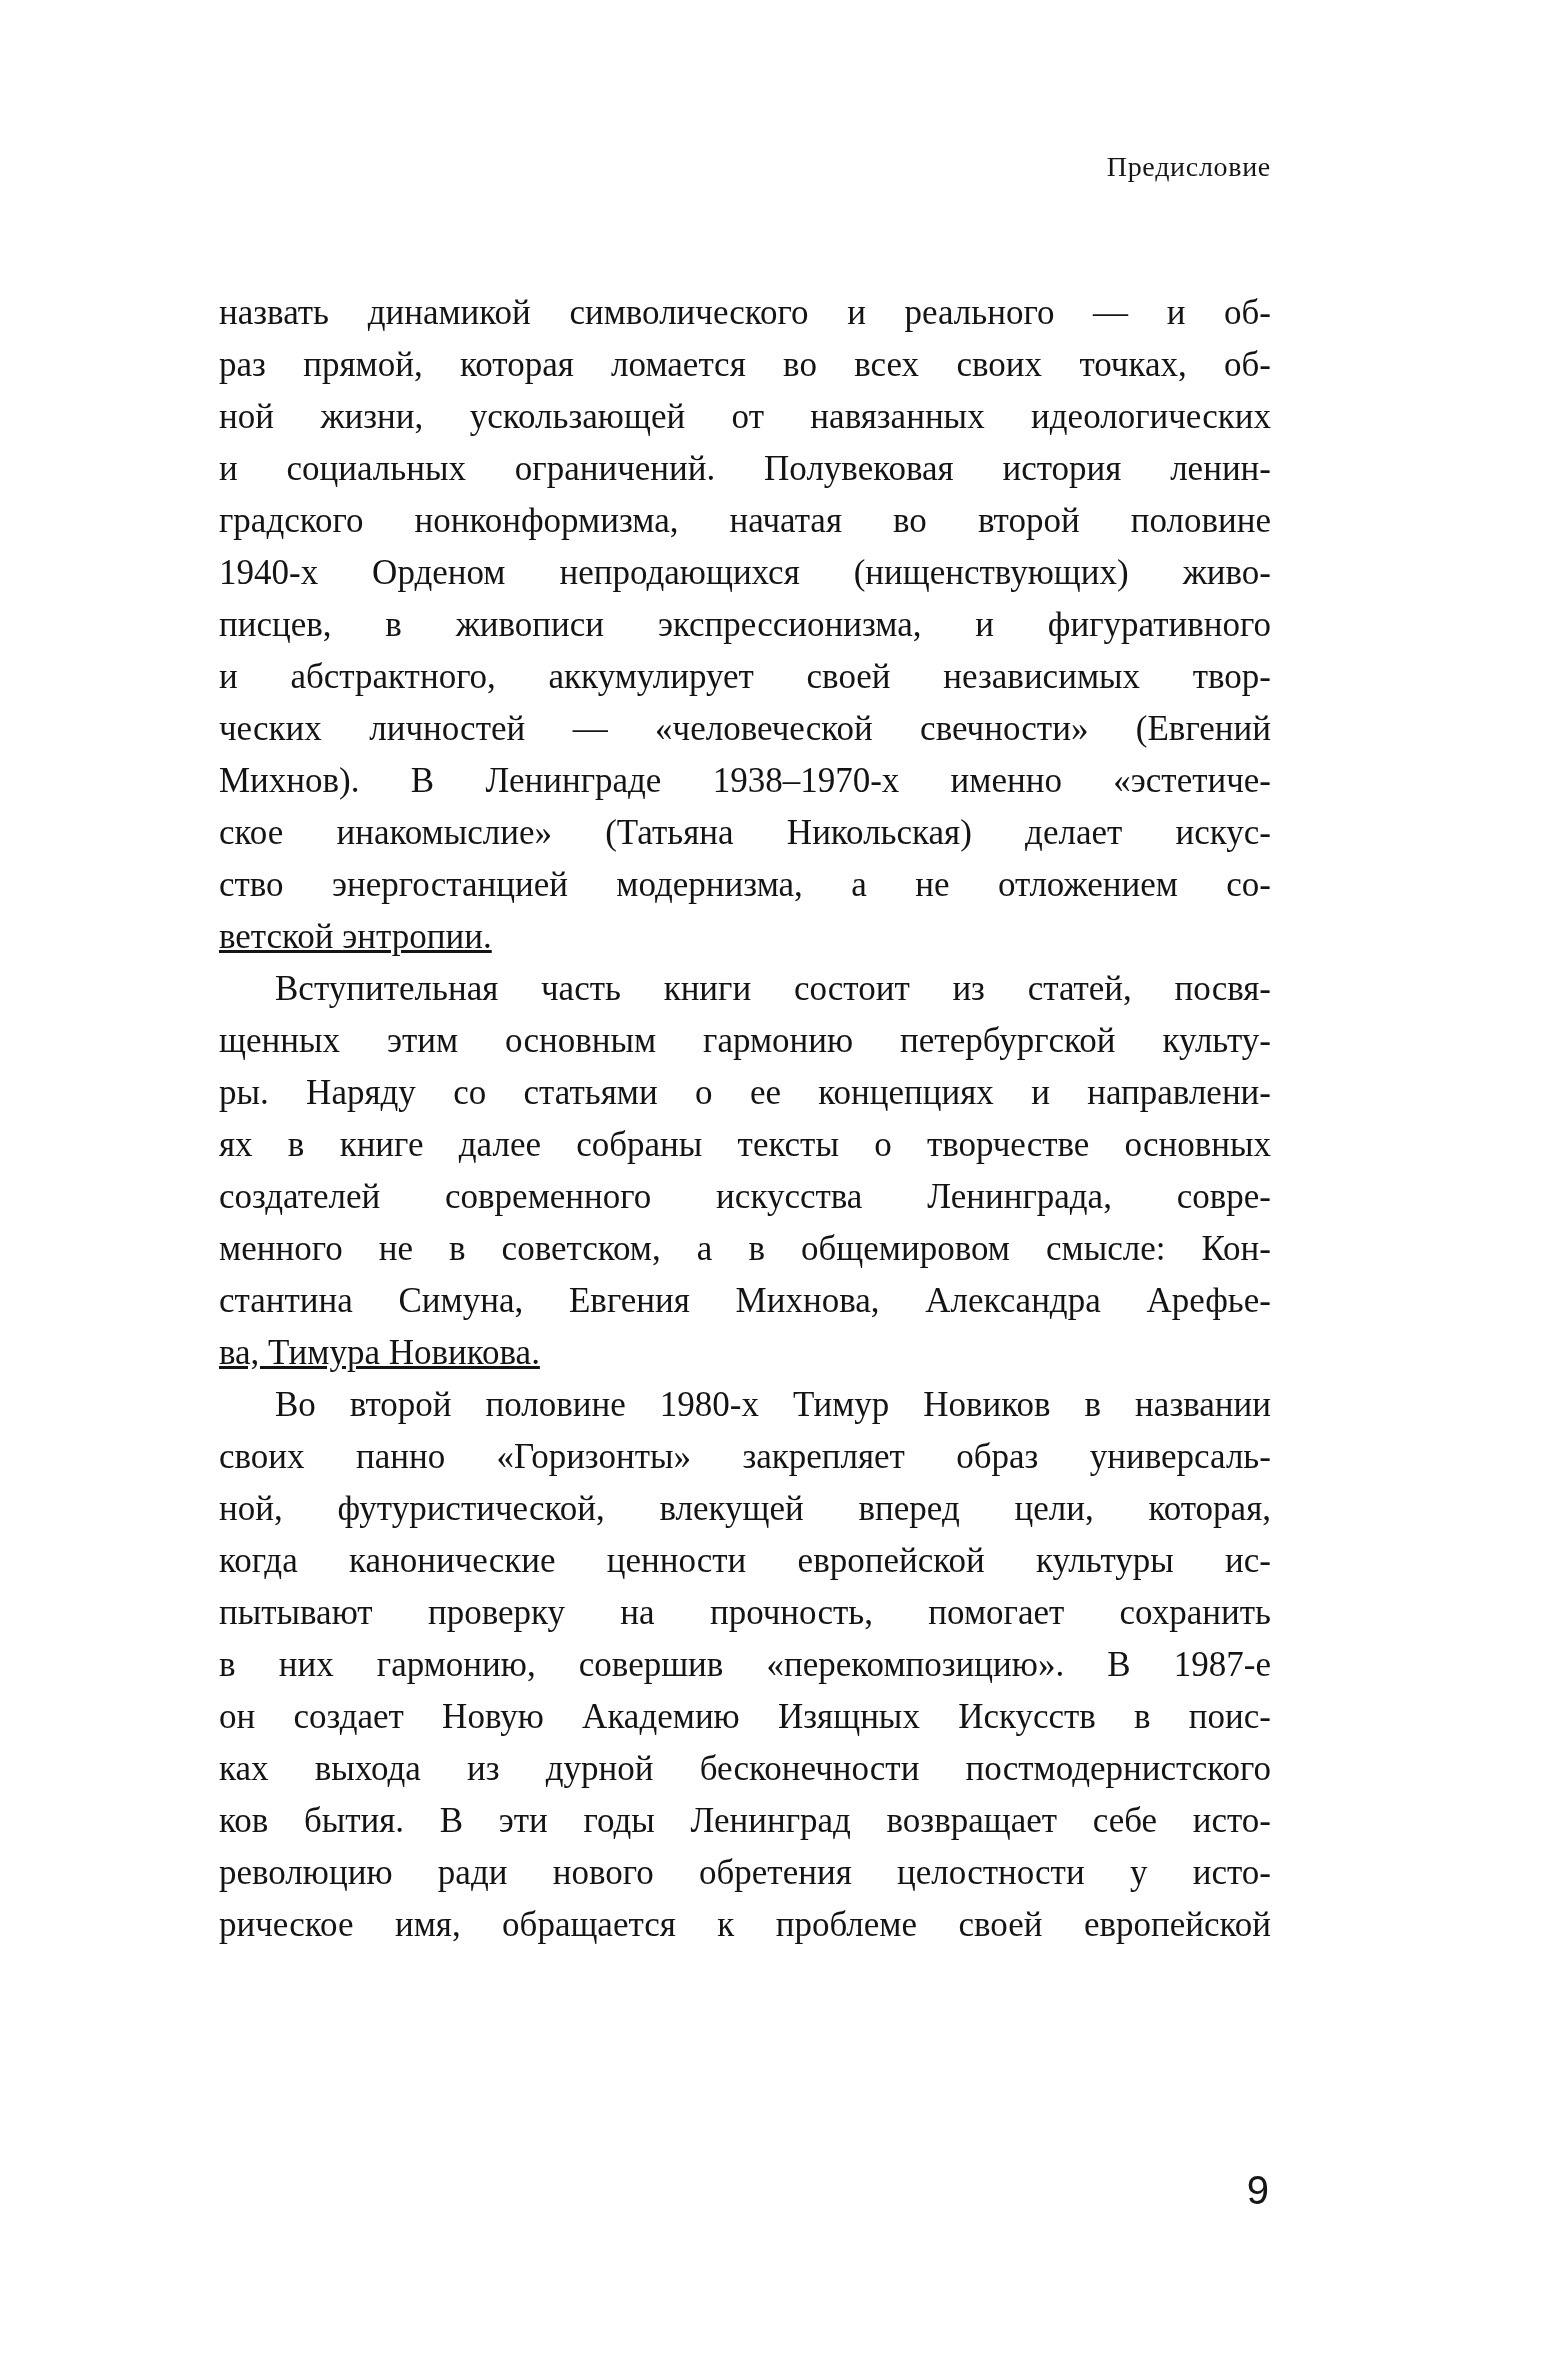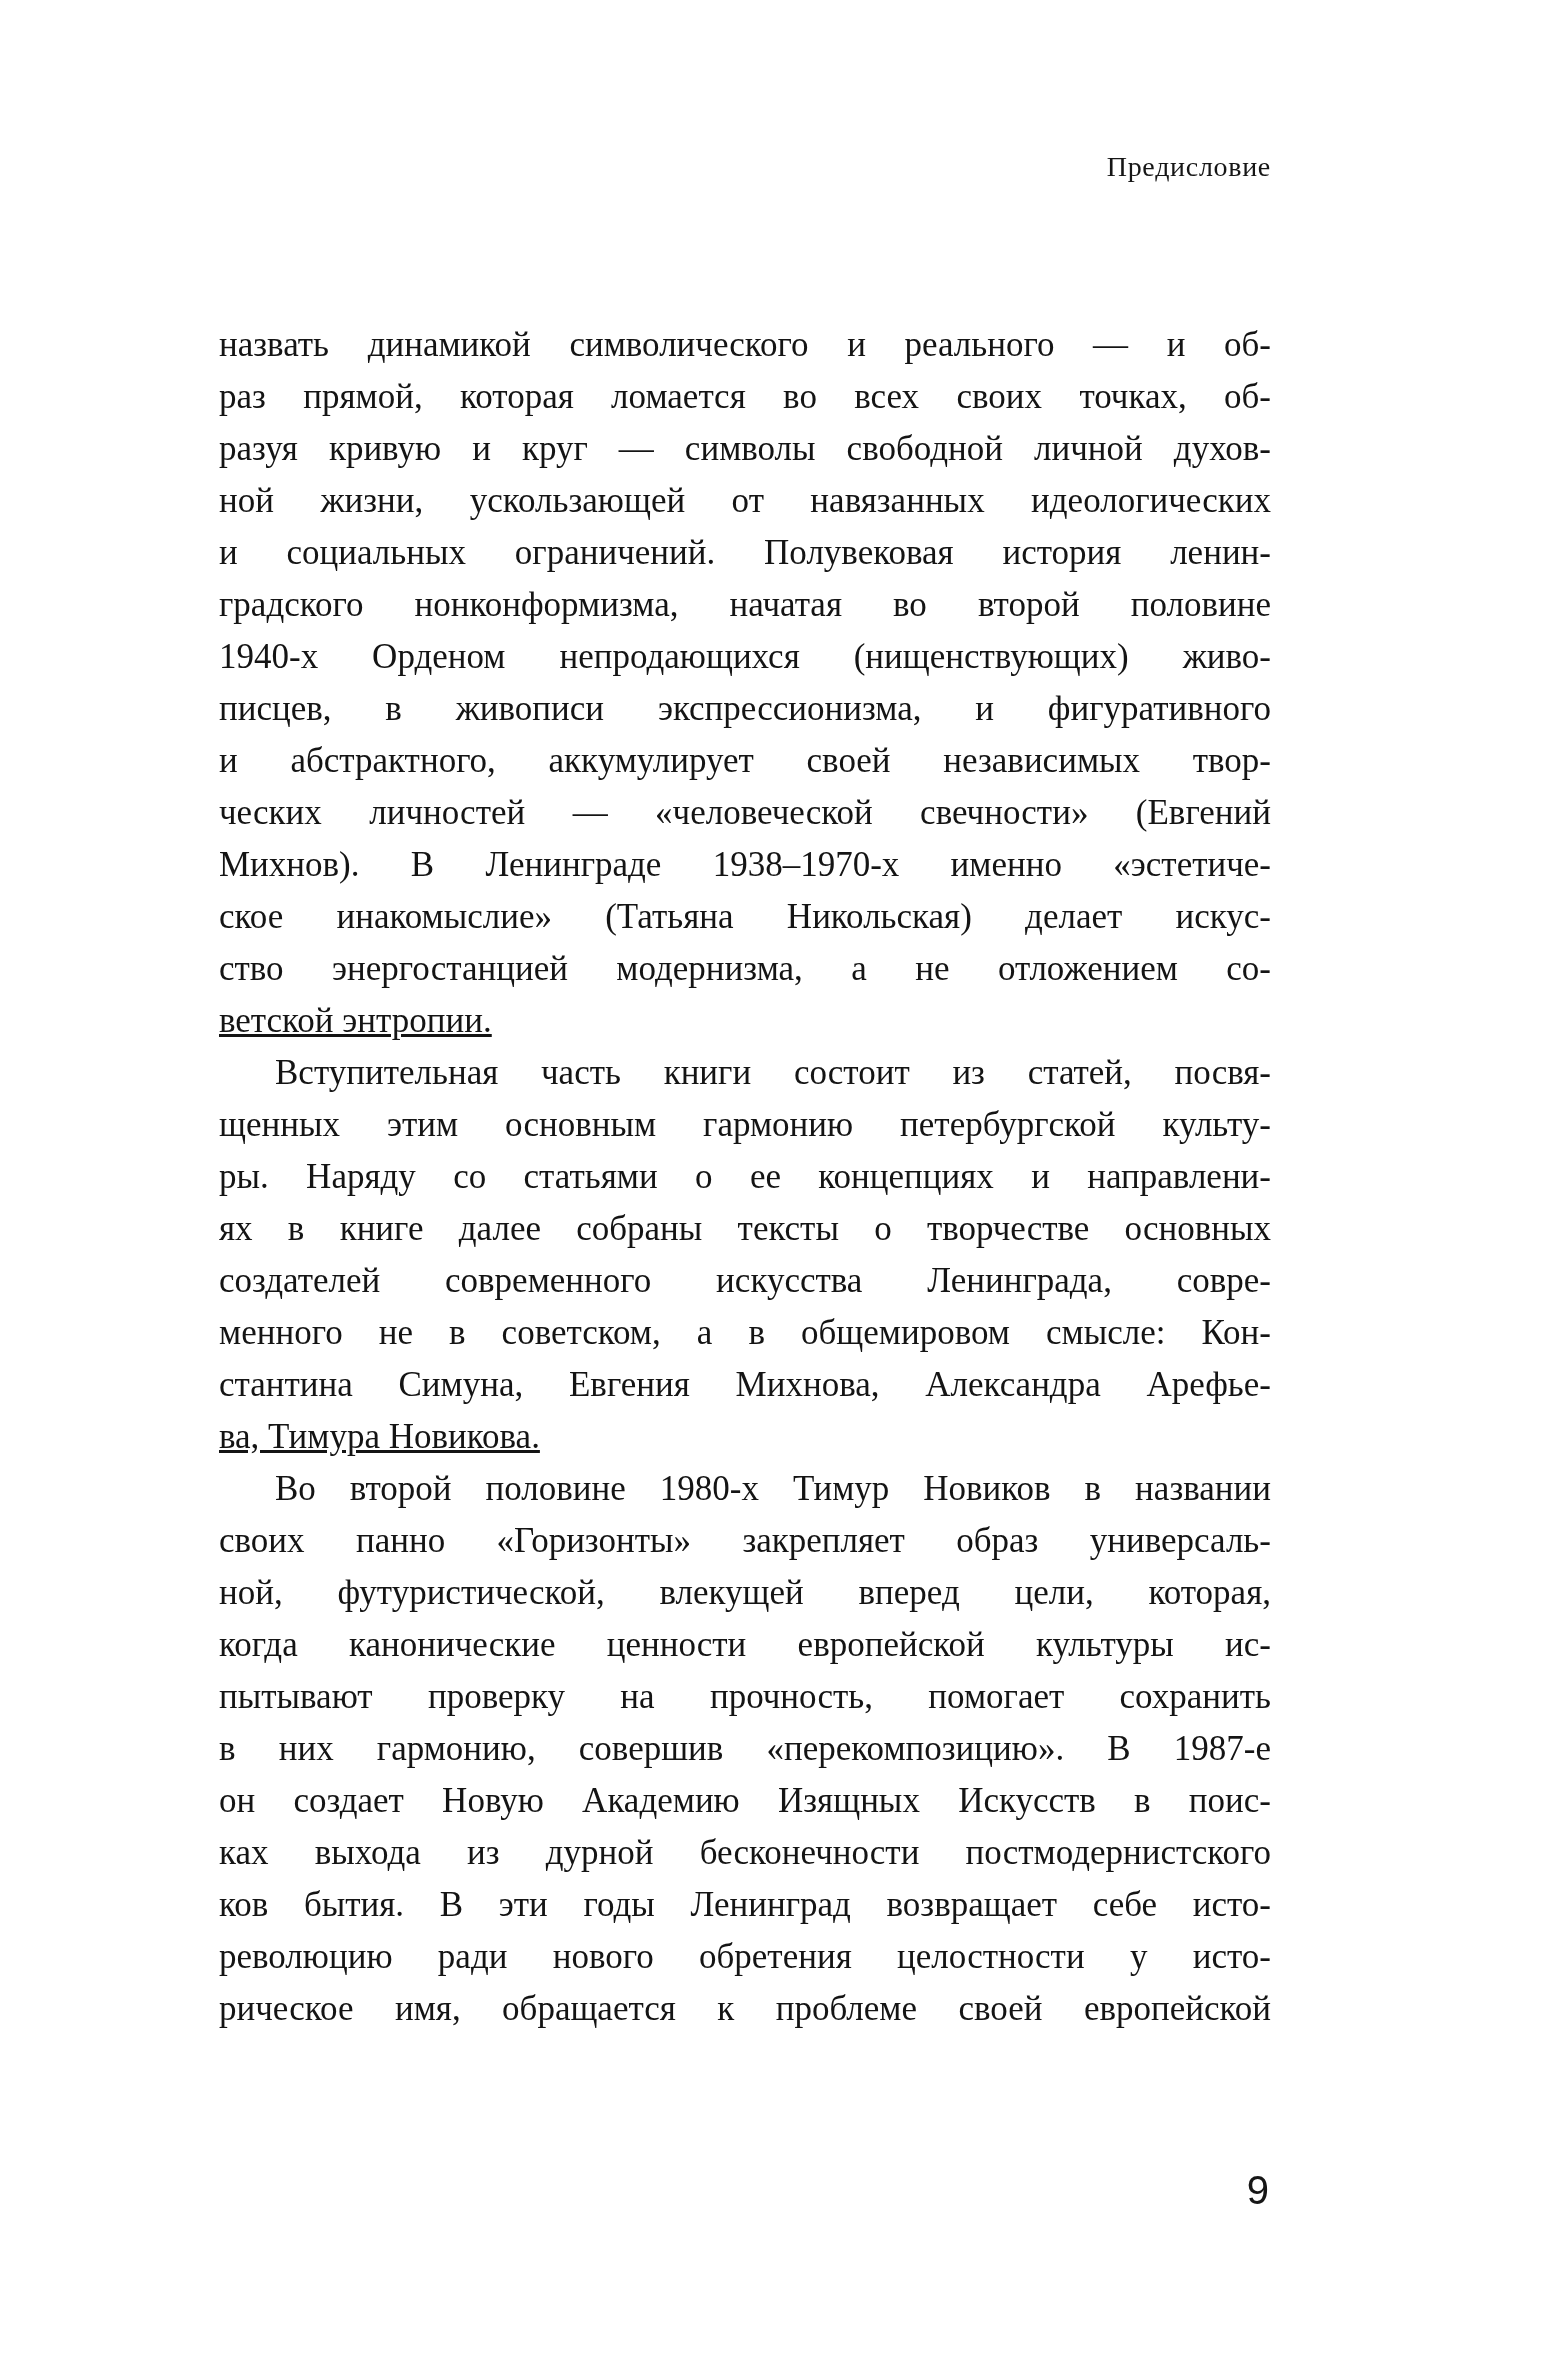--- a/index.html
+++ b/index.html
@@ -29,21 +29,20 @@
     position: absolute;
     left: 219px;
     top: 287px;
     width: 1052px;
     font-family: "Liberation Serif", serif;
     font-size: 35px;
     line-height: 52px;
     color: #141414;
     font-kerning: normal;
     font-feature-settings: "onum" 1;
-    margin-top: 32px;
   }
   .text-block .line {
     text-align: justify;
     text-align-last: justify;
     white-space: normal;
   }
   .text-block .line.para-end {
     text-align: left;
     text-align-last: left;
     text-decoration: underline;
@@ -63,21 +62,20 @@
 </style>
 </head>
 <body>
 
 <div class="page">
   <div class="running-head">Предисловие</div>
 
   <div class="text-block" id="text-block">
       <div class="line">назвать динамикой символического и реального — и об-</div>
       <div class="line">раз прямой, которая ломается во всех своих точках, об-</div>
-      <div class="line">разуя кривую и круг — символы свободной личной духов-</div>
       <div class="line">ной жизни, ускользающей от навязанных идеологических</div>
       <div class="line">и социальных ограничений. Полувековая история ленин-</div>
       <div class="line">градского нонконформизма, начатая во второй половине</div>
       <div class="line">1940-х Орденом непродающихся (нищенствующих) живо-</div>
       <div class="line">писцев, в живописи экспрессионизма, и фигуративного</div>
       <div class="line">и абстрактного, аккумулирует своей независимых твор-</div>
       <div class="line">ческих личностей — «человеческой свечности» (Евгений</div>
       <div class="line">Михнов). В Ленинграде 1938–1970-х именно «эстетиче-</div>
       <div class="line">ское инакомыслие» (Татьяна Никольская) делает искус-</div>
       <div class="line">ство энергостанцией модернизма, а не отложением со-</div>

